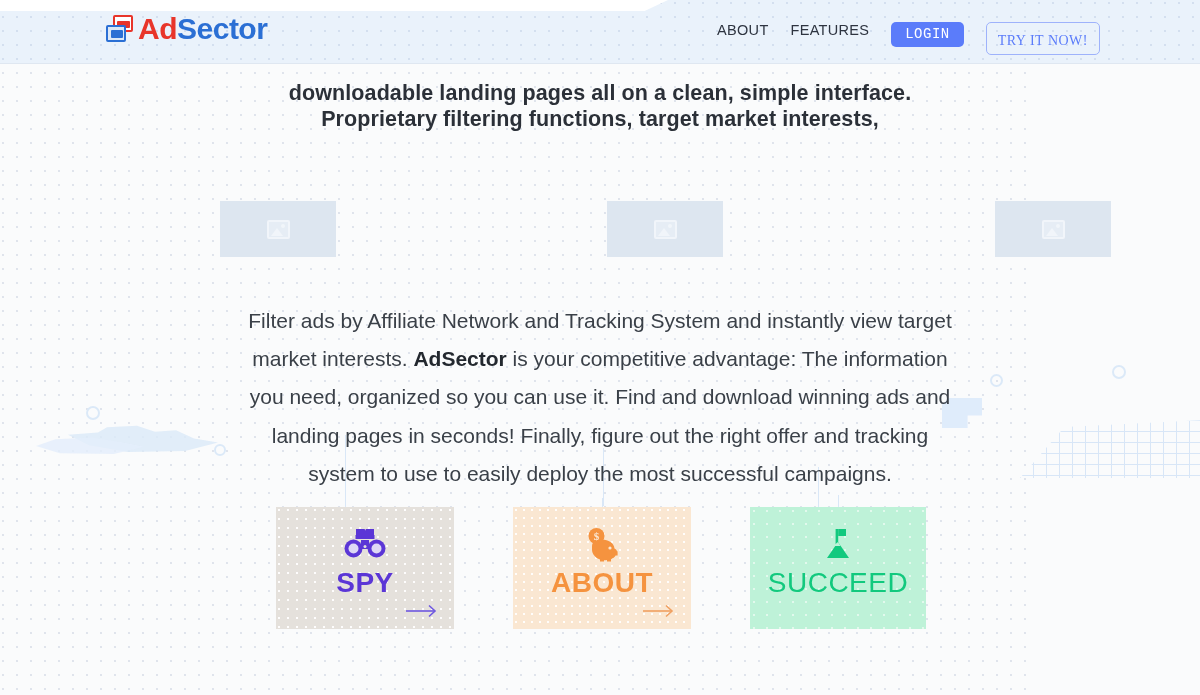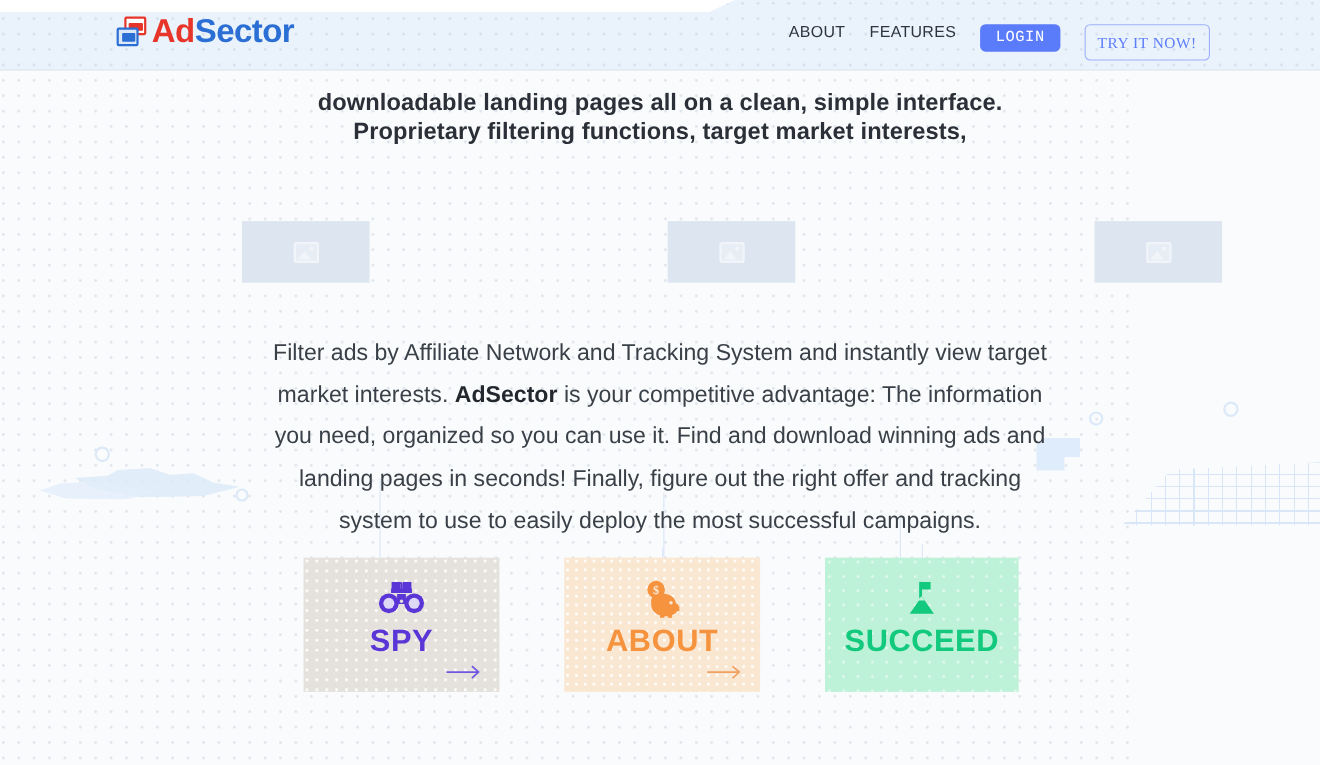--- a/index.html
+++ b/index.html
@@ -191,21 +191,21 @@
       #bef2d8; }
 
   .card-icon {
     position: absolute; left: 0; top: 18px; width: 100%;
     display: flex; justify-content: center; align-items: center;
     height: 40px;
   }
   .card-label {
     position: absolute; left: 0; top: 62px; width: 100%;
     text-align: center;
-    font-size: 28px; font-weight: 700; letter-spacing: 0.5px;
+    font-size: 28px; font-weight: 400; letter-spacing: 0.5px;
     line-height: 1;
   }
   .lbl-spy { color: #5b36d6; font-weight: 700; }
   .lbl-save { color: #f5933f; font-weight: 700; }
   .lbl-succeed { color: #12c97e; }
   .card-arrow {
     position: absolute; right: 12px; bottom: 6px;
     width: 40px; height: 24px;
   }
 </style>

